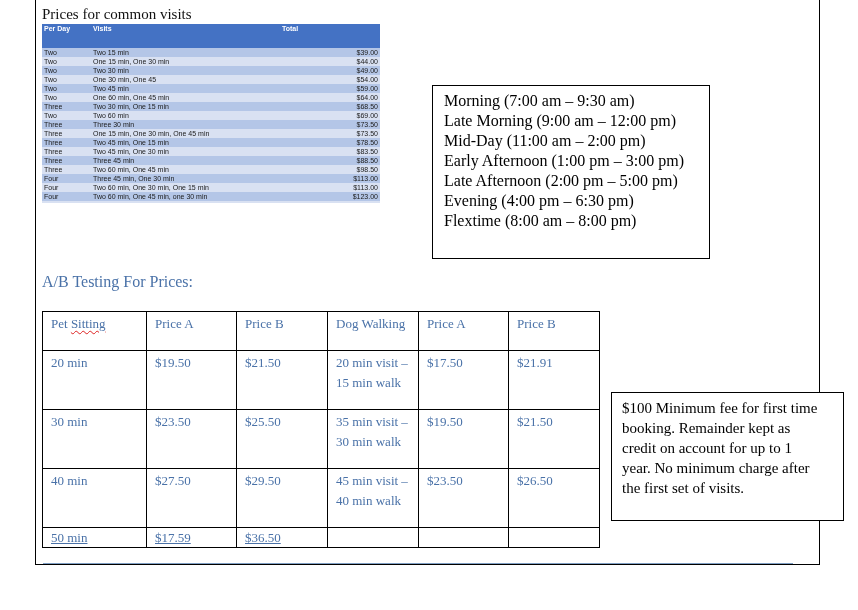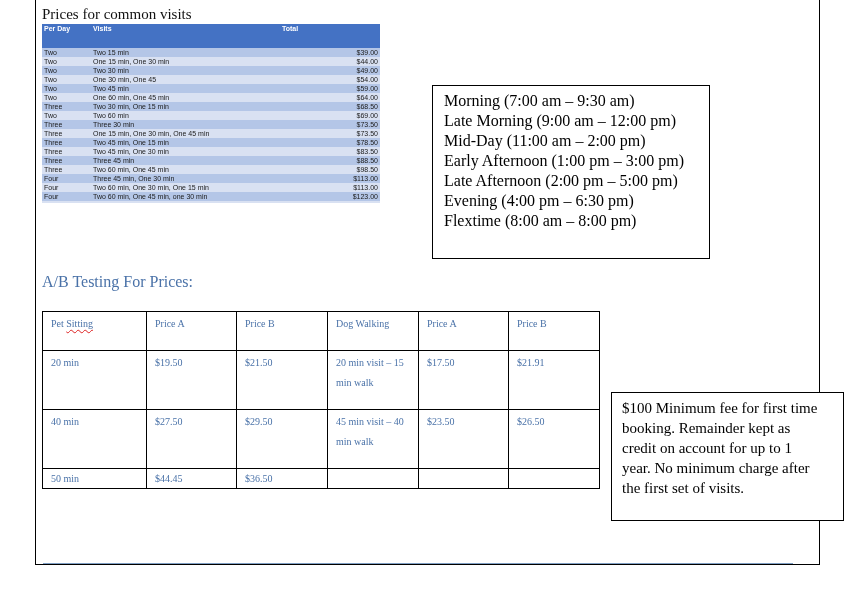--- a/index.html
+++ b/index.html
@@ -11,25 +11,25 @@
   .visits-table td { height: 9px; padding: 0 2px; line-height: 9px; white-space: nowrap; }
   .visits-table tr.odd td { background: #b4c6e7; }
   .visits-table tr.even td { background: #d9e1f2; }
   .visits-table .col-perday { width: 45px; }
   .visits-table .col-total { text-align: right; }
   .spacer-row td { background: #d9e1f2; height: 2px; }
   .times-box { position: absolute; left: 432px; top: 85px; width: 278px; height: 174px; border: 1.5px solid #000; box-sizing: border-box; padding: 5px 0 0 11px; font-size: 16px; line-height: 20px; color: #000; }
   .times-box div { white-space: nowrap; }
   .squiggle { text-decoration: underline wavy #d22; text-decoration-thickness: 1px; text-underline-offset: 2px; }
   .ab-title { position: absolute; left: 42px; top: 273px; font-size: 16px; color: #4a72a8; font-family: "Liberation Serif", serif; }
-  .ab-table { position: absolute; left: 42px; top: 311px; border-collapse: collapse; font-size: 10px; color: #4a72a8; }
+  .ab-table { position: absolute; left: 42px; top: 311px; border-collapse: collapse; font-size: 13px; color: #4a72a8; }
   .ab-table td { border: 1.5px solid #000; vertical-align: top; padding: 2px 6px 0 8px; line-height: 19.5px; box-sizing: border-box; }
   .ab-table tr.hdr td { height: 39px; }
   .ab-table tr.data td { height: 59px; }
-  .ab-table tr.last td { height: 20px; line-height: 17px; padding-top: 1px; }
+  .ab-table tr.last td { height: 20px; line-height: 17px; padding-top: 1px; text-decoration: underline; }
   .note-box { position: absolute; left: 611px; top: 392px; width: 233px; height: 129px; border: 1.5px solid #000; box-sizing: border-box; padding: 5px 24px 0 10px; font-size: 15px; line-height: 20px; color: #000; background: #fff; }
   .bottom-rule { position: absolute; left: 43px; top: 563px; width: 750px; border-top: 1.5px solid #7f9fc4; }
 </style>
 </head>
 <body>
 
 <div class="page-frame"></div>
 
 <div class="doc-title">Prices for common visits</div>
 
@@ -165,30 +165,38 @@
     </tr>
   <tr class="data">
         <td>20 min</td>
         <td>$19.50</td>
         <td>$21.50</td>
         <td>20 min visit – 15 min walk</td>
         <td>$17.50</td>
         <td>$21.91</td>
       </tr>
       <tr class="data">
+        <td>30 min</td>
+        <td>$23.50</td>
+        <td>$25.50</td>
+        <td>35 min visit – 30 min walk</td>
+        <td>$19.50</td>
+        <td>$21.50</td>
+      </tr>
+      <tr class="data">
         <td>40 min</td>
         <td>$27.50</td>
         <td>$29.50</td>
         <td>45 min visit – 40 min walk</td>
         <td>$23.50</td>
         <td>$26.50</td>
       </tr>
       <tr class="last">
         <td>50 min</td>
-        <td>$44.45</td>
+        <td>$17.59</td>
         <td>$36.50</td>
         <td></td>
         <td></td>
         <td></td>
       </tr>
     </tbody>
 </table>
 
 <div class="note-box">$100 Minimum fee for first time booking. Remainder kept as credit on account for up to 1 year. No minimum charge after the first set of visits.</div>
 

